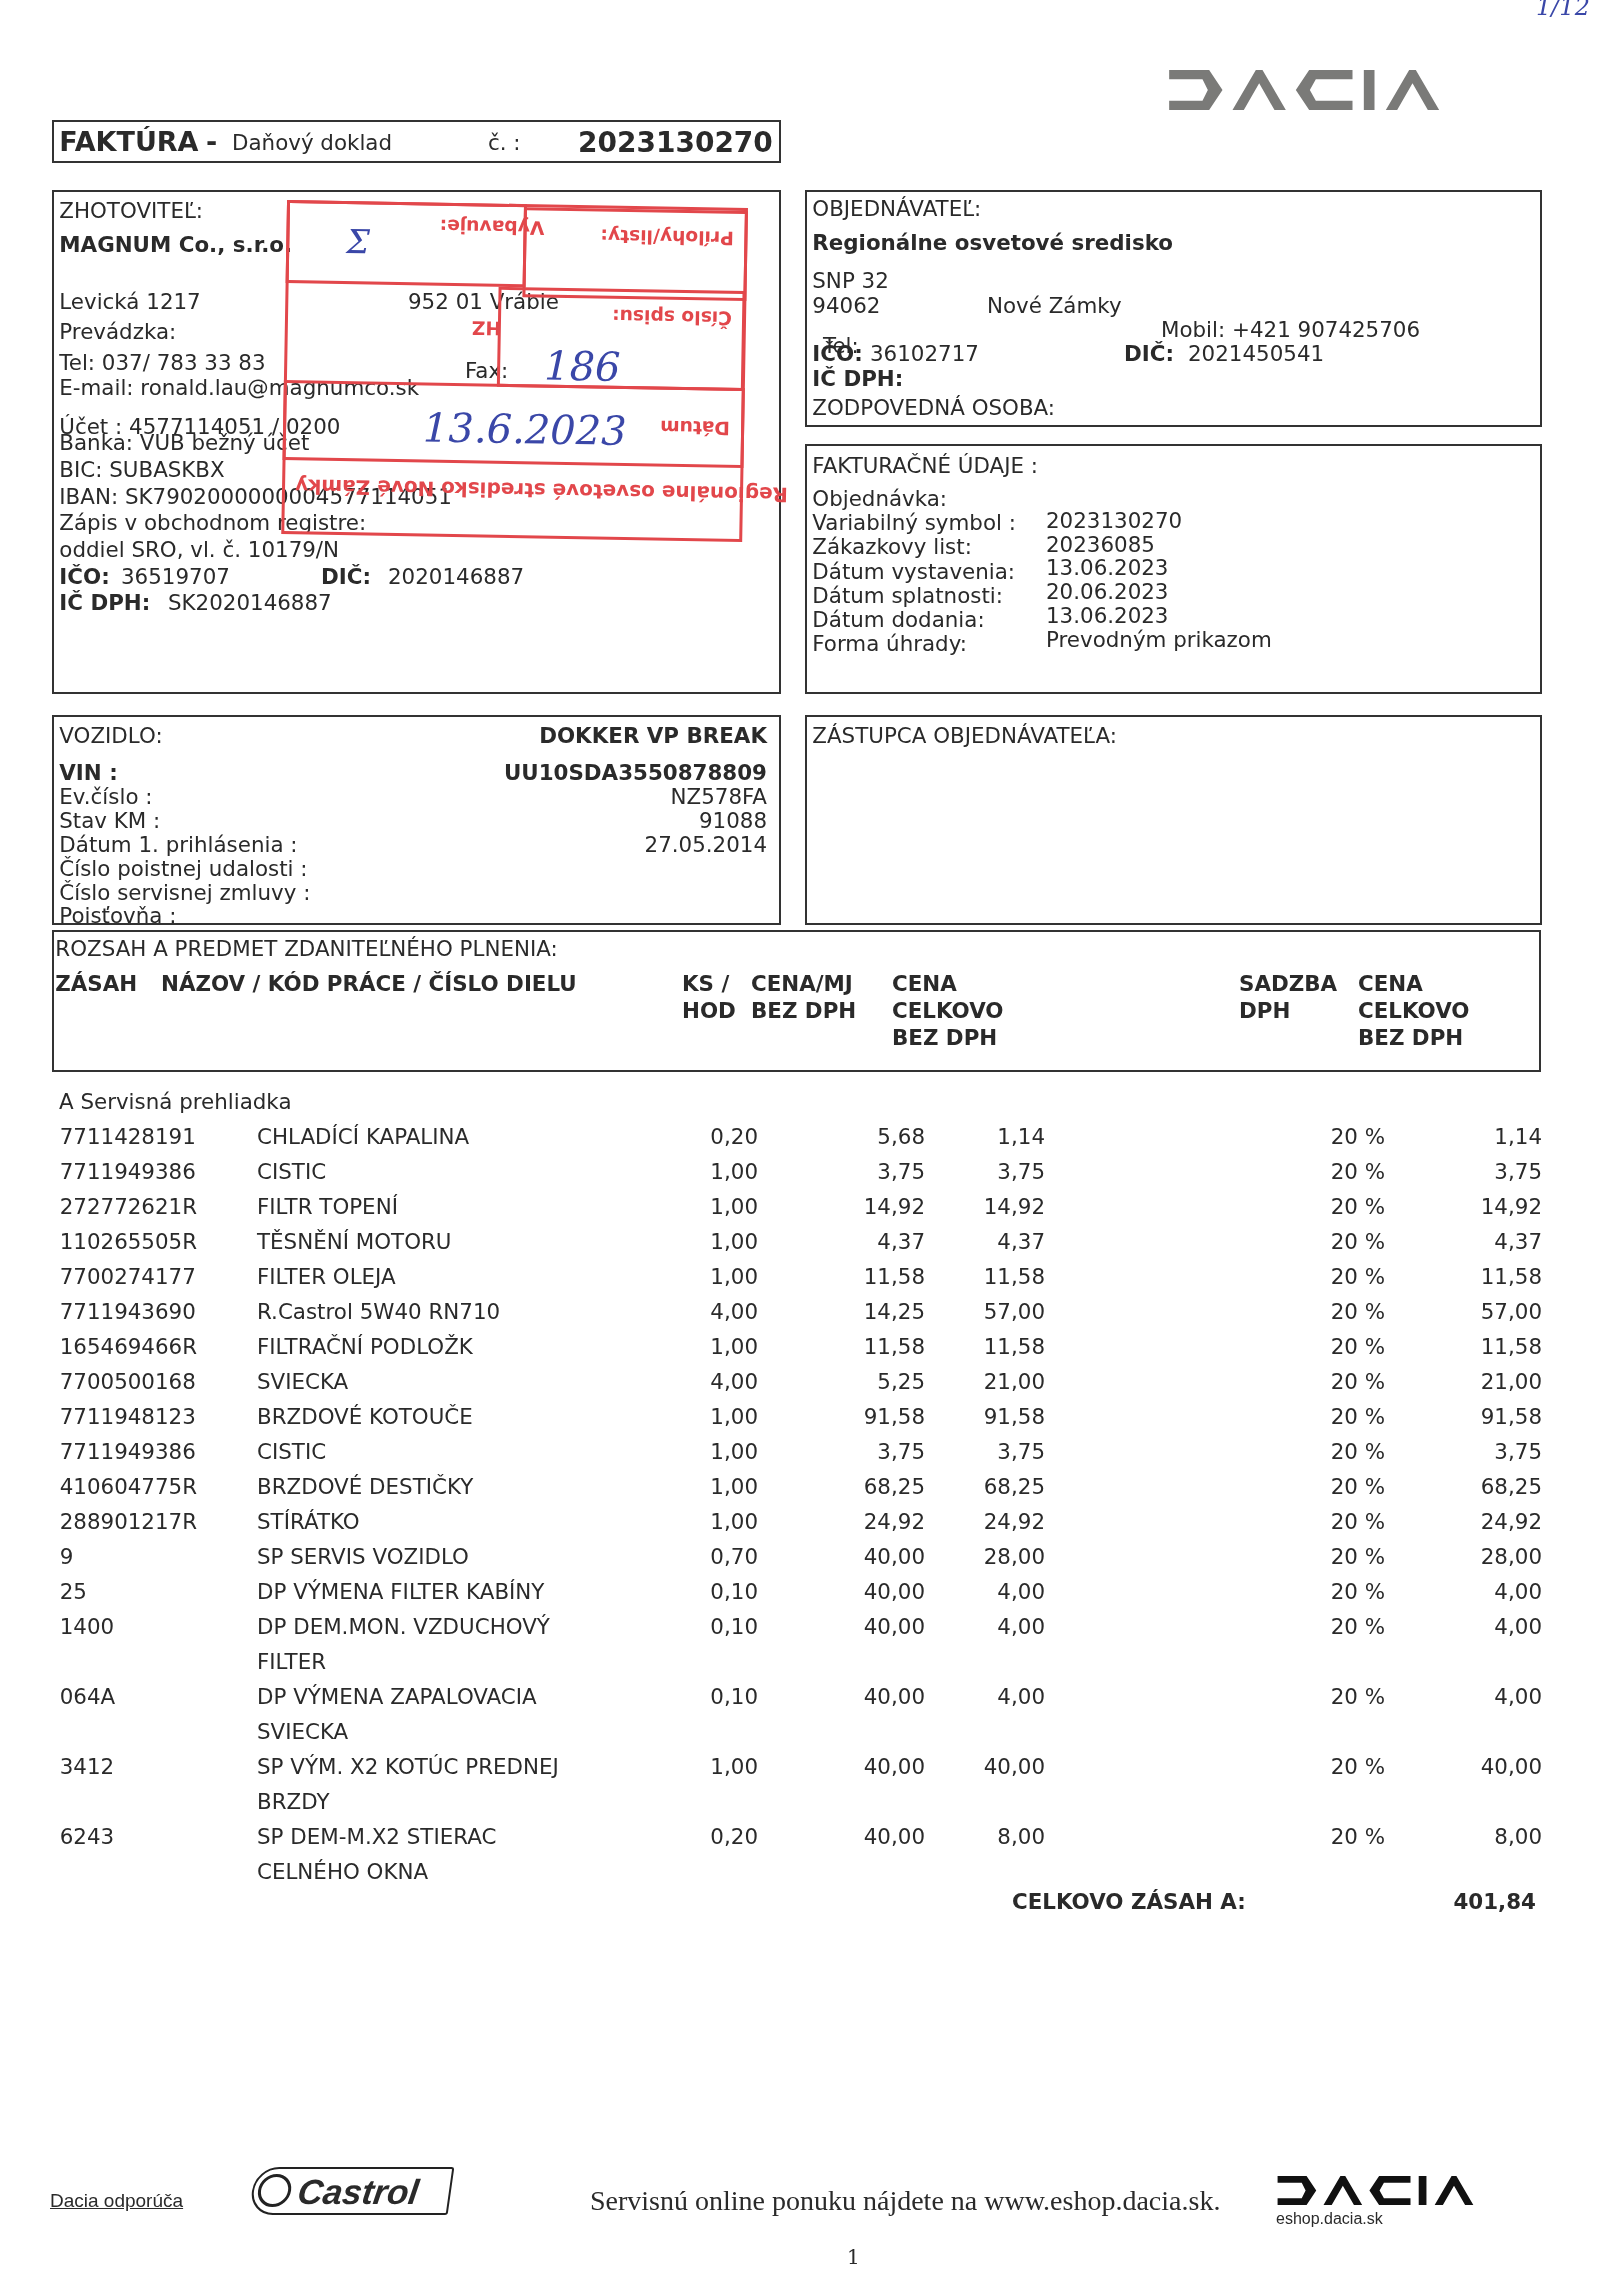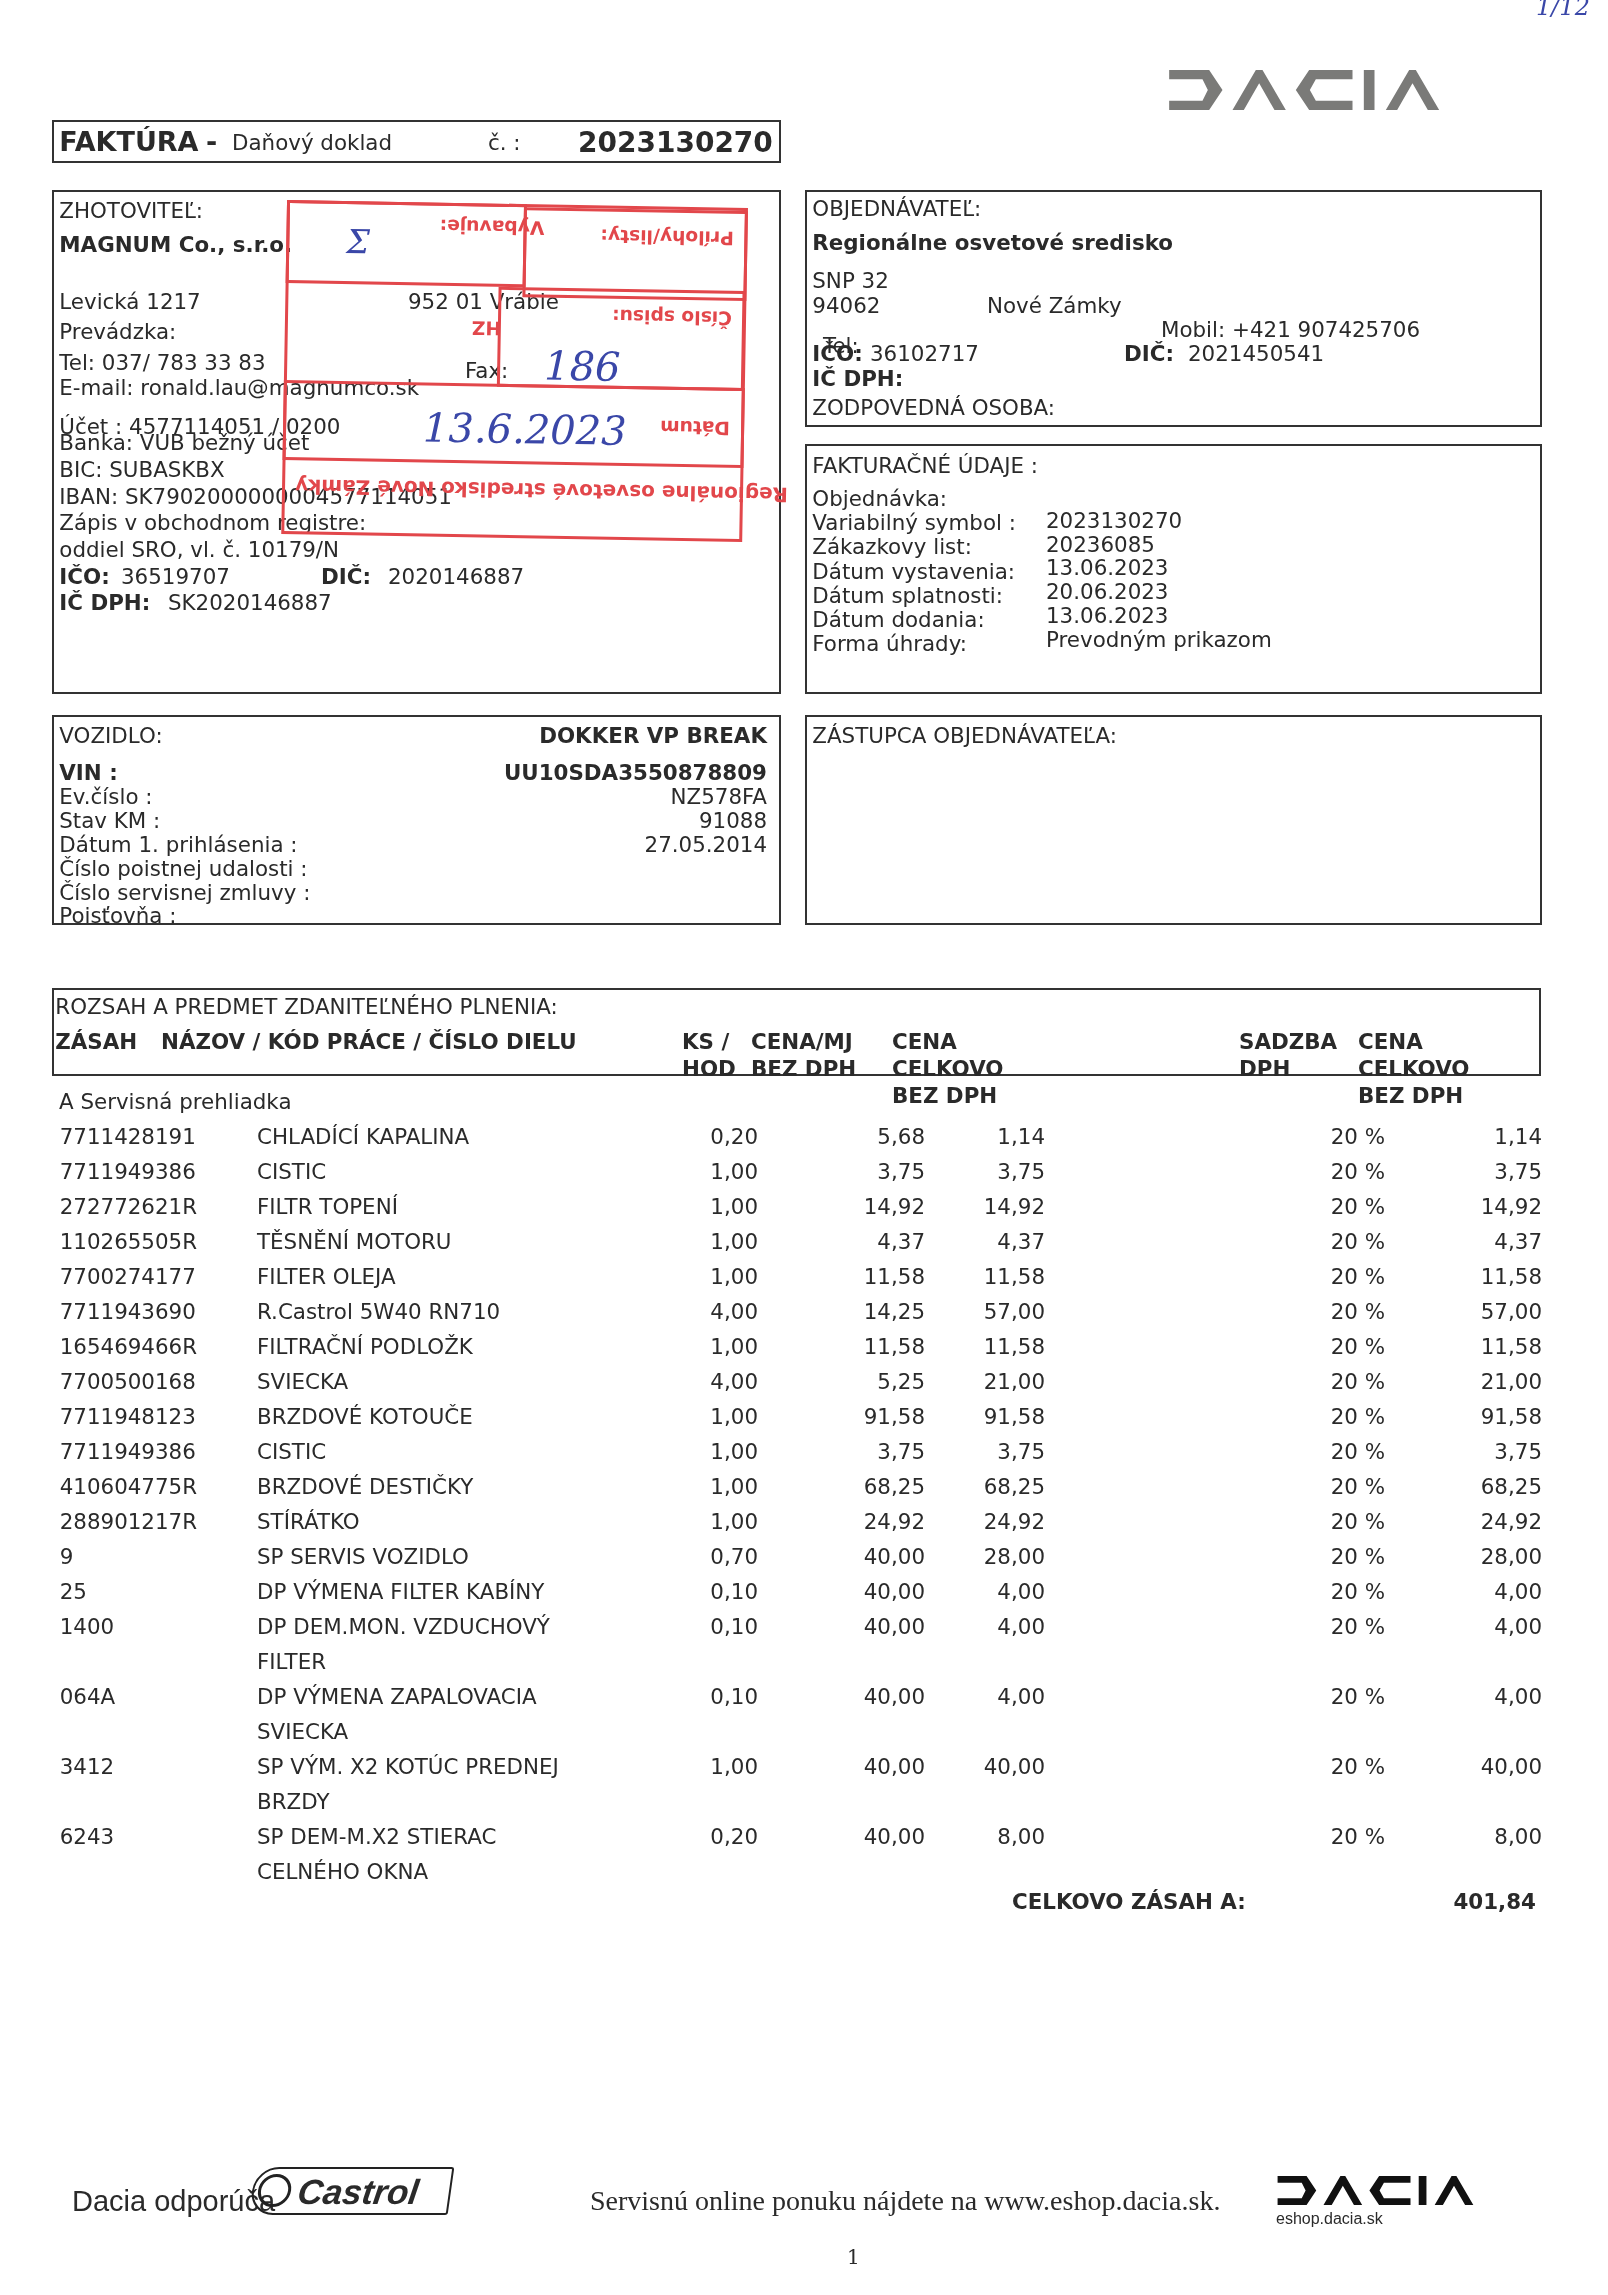--- a/index.html
+++ b/index.html
@@ -133,21 +133,21 @@
   <span class="t r" style="right:12px; top:116px;">27.05.2014</span>
   <span class="t" style="left:5.3px; top:140px;">Číslo poistnej udalosti :</span>
   <span class="t" style="left:5.3px; top:164px;">Číslo servisnej zmluvy :</span>
   <span class="t" style="left:5.3px; top:187px;">Poisťovňa :</span>
 </div>
 
 <div class="box" style="left:805px; top:715px; width:737px; height:210px;">
   <span class="t" style="left:5.3px; top:6.7px;">ZÁSTUPCA OBJEDNÁVATEĽA:</span>
 </div>
 
-<div class="box" style="left:52px; top:988px; width:1489px; height:88px;">
+<div class="box" style="left:52px; top:930px; width:1489px; height:142px;">
   <span class="t" style="left:1.3px; top:5.3px;">ROZSAH A PREDMET ZDANITEĽNÉHO PLNENIA:</span>
   <span class="t b" style="left:1.3px; top:40px;">ZÁSAH</span>
   <span class="t b" style="left:107px; top:40px;">NÁZOV / KÓD PRÁCE / ČÍSLO DIELU</span>
   <span class="t b" style="left:628px; top:40px;">KS /</span>
   <span class="t b" style="left:628px; top:67px;">HOD</span>
   <span class="t b" style="left:697px; top:40px;">CENA/MJ</span>
   <span class="t b" style="left:697px; top:67px;">BEZ DPH</span>
   <span class="t b" style="left:838px; top:40px;">CENA</span>
   <span class="t b" style="left:838px; top:67px;">CELKOVO</span>
   <span class="t b" style="left:838px; top:94px;">BEZ DPH</span>
@@ -361,21 +361,21 @@
         <td class="c-code"></td>
         <td class="c-name">CELNÉHO OKNA</td>
         <td colspan="6"></td>
       </tr>
     </tbody>
 </table>
 
 <span class="t b" style="left:1012px; top:1890px;">CELKOVO ZÁSAH A:</span>
 <span class="t b r" style="right:73px; top:1890px;">401,84</span>
 
-<span class="t" style="left:72px; top:2189px; font-family:'Liberation Sans', sans-serif; font-size:29px;">Dacia odporúča</span>
+<span class="t" style="left:50px; top:2189px; font-family:'Liberation Sans', sans-serif; font-size:19px;text-decoration:underline;">Dacia odporúča</span>
 <div class="abs" style="left:252px; top:2167px; width:199px; height:48px; border:2px solid #222; border-radius:24px 2.7px 2.7px 24px; transform: skewX(-8deg);">
   <span class="abs" style="left:4px; top:5.3px; width:33px; height:33px; border-radius:50%; border:3.3px solid #222;"></span>
   <span class="t b" style="left:44px; top:4px; font-size:35px; line-height:37px; font-style:italic; font-family:'Liberation Sans', sans-serif;">Castrol</span>
 </div>
 <span class="t" style="left:590px; top:2189px; font-family:Liberation Serif, serif; font-size:28px;">Servisnú online ponuku nájdete na www.eshop.dacia.sk.</span>
 <svg class="abs" style="left:1276px; top:2176px;" width="240" height="29" viewBox="0 0 490 60">
   <g fill="#111">
     <polygon points="0,0 60,0 80,30 60,60 0,60 0,46 50,46 58,30 50,14 0,14"></polygon>
     <polygon points="95,60 130,0 140,0 175,60 158,60 135,20 112,60"></polygon>
     <polygon points="190,30 210,0 275,0 275,14 220,14 211,30 220,46 275,46 275,60 210,60"></polygon>

